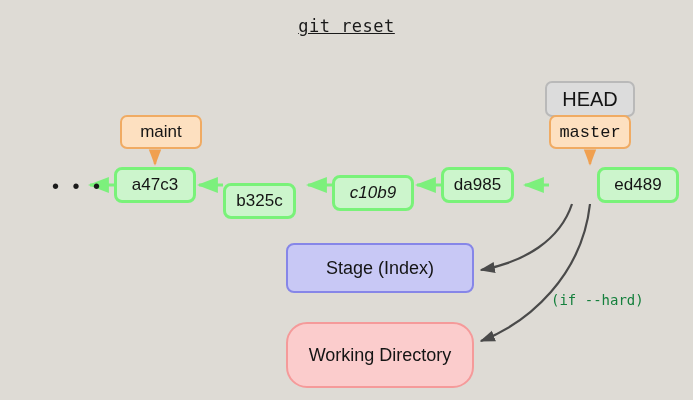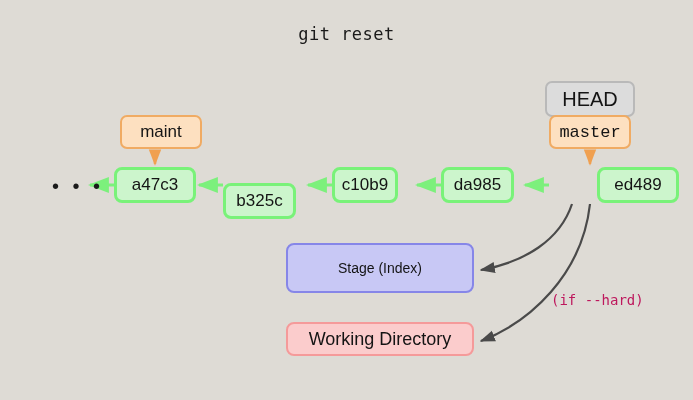--- a/index.html
+++ b/index.html
@@ -23,27 +23,28 @@
     left: 0;
     top: 0;
     width: 693px;
     height: 400px;
     pointer-events: none;
   }
 
   .title {
     position: absolute;
     left: 0;
-    top: 24px;
+    top: 16px;
     width: 693px;
     text-align: center;
     font-family: "DejaVu Sans Mono", monospace;
     font-size: 17px;
     color: #1a1a1a;
     letter-spacing: 0.5px;
+    text-decoration: underline;
   }
 
   .node {
     position: absolute;
     box-sizing: border-box;
     display: flex;
     align-items: center;
     justify-content: center;
     border-radius: 7px;
     font-size: 17px;
@@ -70,21 +71,21 @@
     border: 2.5px solid #b9b9b9;
     height: 36px;
     border-radius: 7px;
     font-size: 20px;
   }
 
   .stage-box {
     background: #c8c8f5;
     border: 2.5px solid #8686e8;
     border-radius: 8px;
-    font-size: 14px;
+    font-size: 18px;
   }
 
   .workdir-box {
     background: #fbcccc;
     border: 2.5px solid #f59a9a;
     border-radius: 8px;
     font-size: 18px;
   }
 
   .ellipsis {
@@ -92,21 +93,21 @@
     font-size: 20px;
     color: #1a1a1a;
     letter-spacing: 4px;
     line-height: 1;
   }
 
   .annotation {
     position: absolute;
     font-family: "DejaVu Sans Mono", monospace;
     font-size: 14px;
-    color: #be185d;
+    color: #15803d;
     white-space: nowrap;
   }
 </style>
 </head>
 <body>
 
 <div id="canvas">
 
   <div class="title">git reset</div>
 
@@ -144,22 +145,22 @@
 
   <div class="ellipsis" style="left:52px; top:176px;">• • •</div>
 
   <div class="node head-box" style="left:545px; top:81px; width:90px;">HEAD</div>
 
   <div class="node branch" style="left:114px; top:115px; width:82px;margin-left:6px;">maint</div>
   <div class="node branch" style="left:549px; top:115px; width:82px;font-family:Liberation Mono, monospace;">master</div>
 
   <div class="node commit" style="left:114px; top:167px; width:82px;">a47c3</div>
   <div class="node commit" style="left:223px; top:167px; width:73px;margin-top:16px;">b325c</div>
-  <div class="node commit" style="left:332px; top:167px; width:66px;">c10b9</div>
+  <div class="node commit" style="left:332px; top:175px; width:82px;font-style:italic;">c10b9</div>
   <div class="node commit" style="left:441px; top:167px; width:73px;">da985</div>
   <div class="node commit" style="left:549px; top:167px; width:82px;margin-left:48px;">ed489</div>
 
   <div class="node stage-box" style="left:286px; top:243px; width:188px; height:50px;">Stage (Index)</div>
-  <div class="node workdir-box" style="left:286px; top:322px; width:188px; height:34px;">Working Directory</div>
+  <div class="node workdir-box" style="left:286px; top:322px; width:188px; height:66px;border-radius:21px;">Working Directory</div>
 
   <div class="annotation" style="left:551px; top:292px;">(if --hard)</div>
 
 </div>
 
 </body></html>

